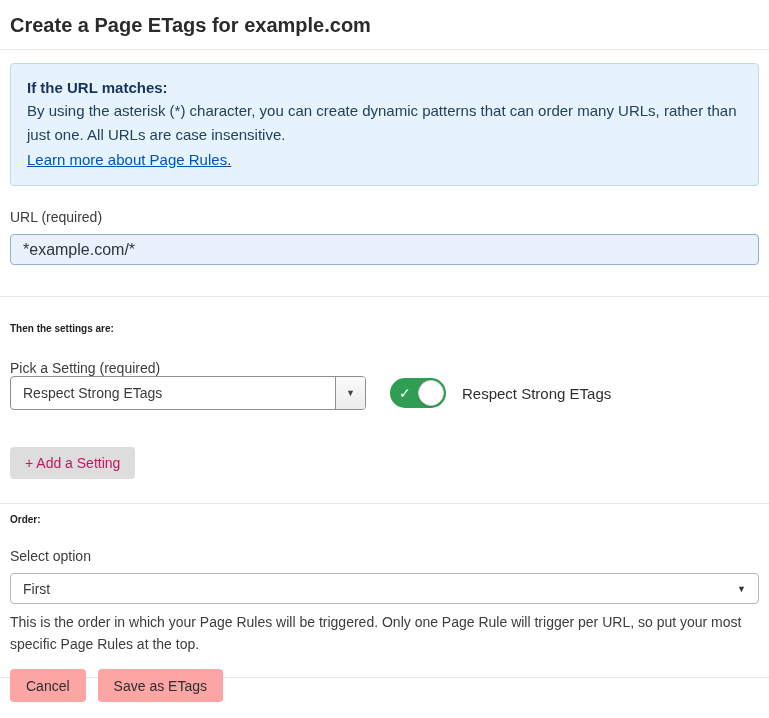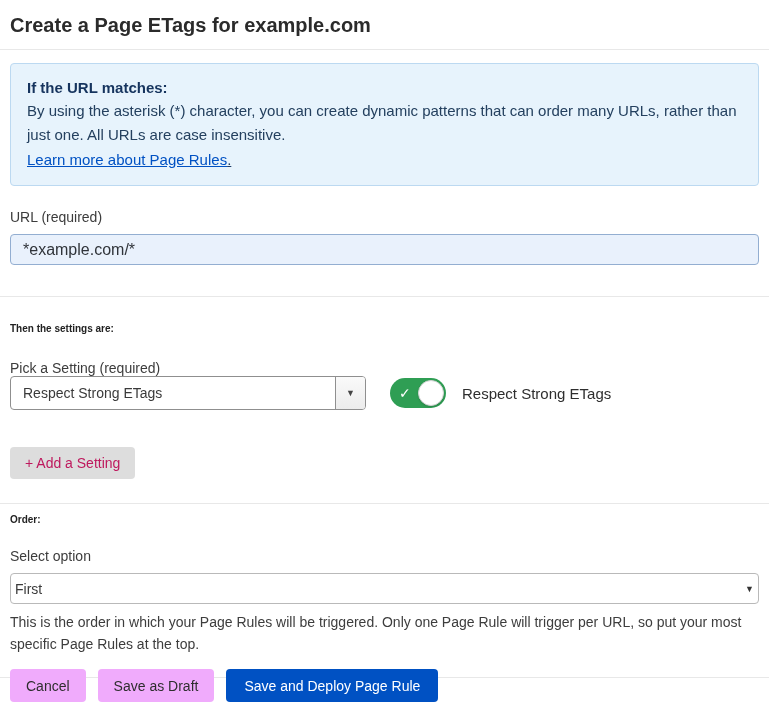--- a/index.html
+++ b/index.html
@@ -179,21 +179,21 @@
 
   .order-select {
     width: 100%;
     height: 31px;
     border: 1px solid #b9b9b9;
     border-radius: 4px;
     background: #ffffff;
     display: flex;
     align-items: center;
     justify-content: space-between;
-    padding: 0 4px;
+    padding: 0 12px;
     font-size: 14px;
     color: #3a3a3a;
     cursor: pointer;
   }
   .order-caret {
     font-size: 9px;
     color: #333;
   }
   .order-help {
     margin-top: 8px;
@@ -213,21 +213,21 @@
   .btn {
     border: none;
     border-radius: 4px;
     height: 33px;
     padding: 0 16px;
     font-size: 14px;
     font-family: "Liberation Sans", "DejaVu Sans", sans-serif;
     cursor: pointer;
   }
   .btn-gray {
-    background: #f0abfc;
+    background: #fca5a5;
     color: #2e2e2e;
   }
   .btn-primary {
     background: #0051c3;
     color: #ffffff;
     padding: 0 18px;
   }
 </style>
 </head>
 <body>
@@ -281,15 +281,14 @@
   </div>
 
   <div class="order-help">This is the order in which your Page Rules will be triggered. Only one Page Rule will trigger per URL, so put your most specific Page Rules at the top.</div>
 
   <hr class="divider divider-3">
 
 </div>
 
 <div class="footer">
   <button class="btn btn-gray">Cancel</button>
-  <button class="btn btn-gray">Save as Draft</button>
-  <button class="btn btn-primary">Save and Deploy Page Rule</button>
+  <button class="btn btn-gray">Save as ETags</button>
 </div>
 
 </body></html>

